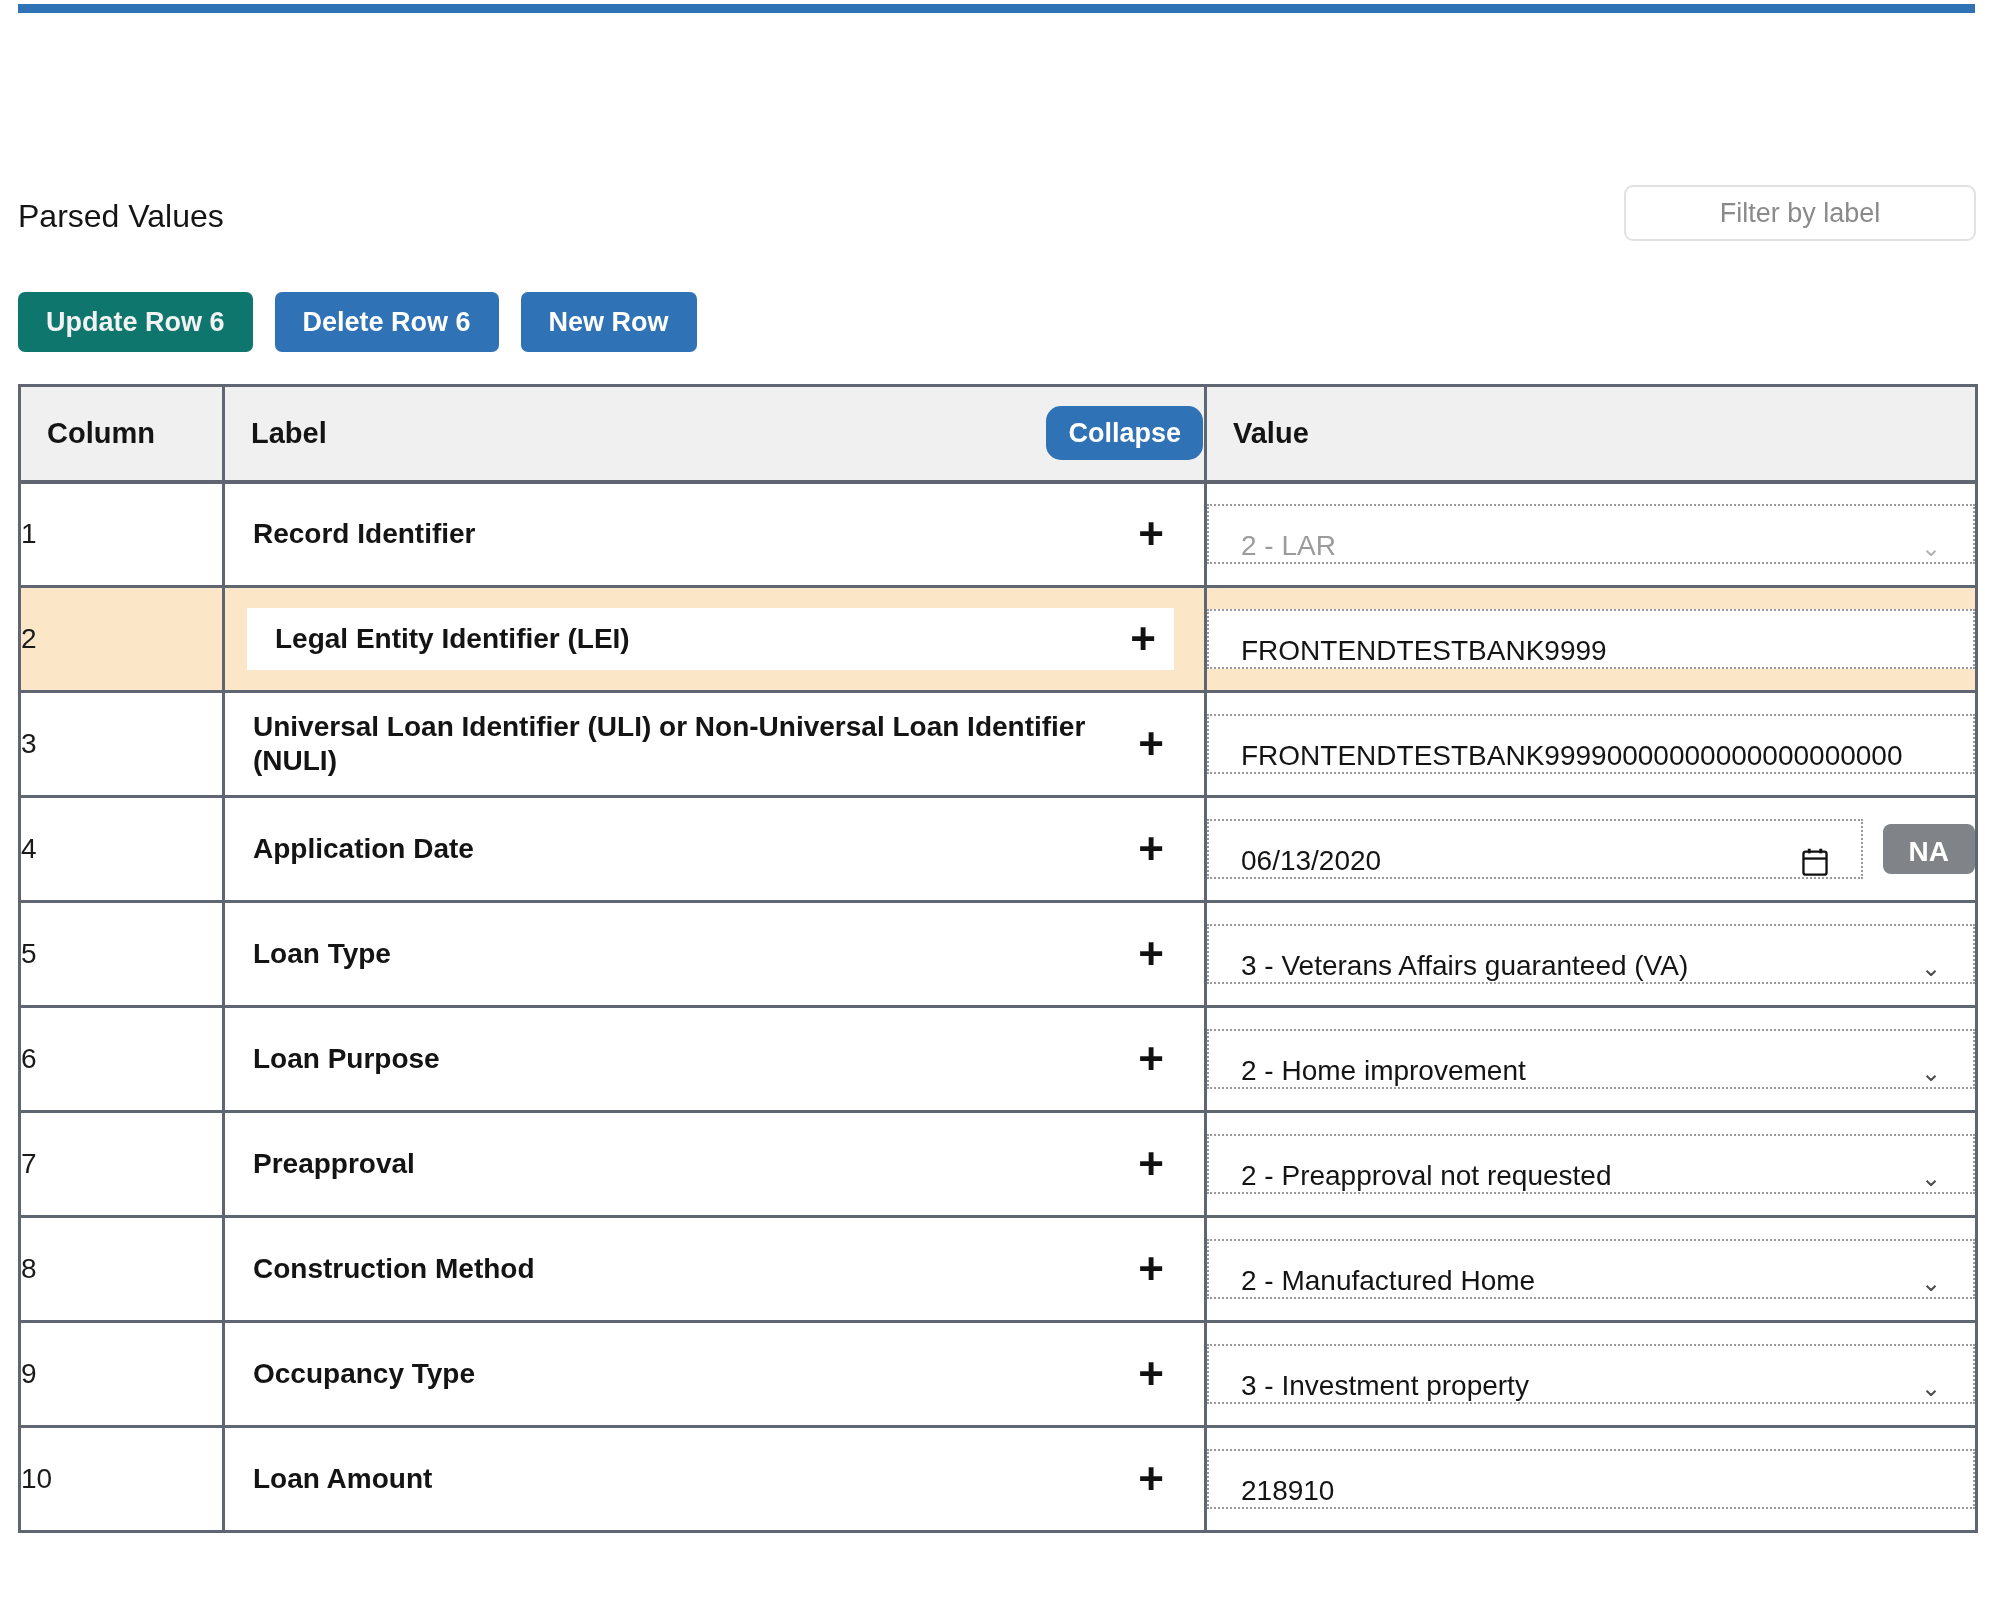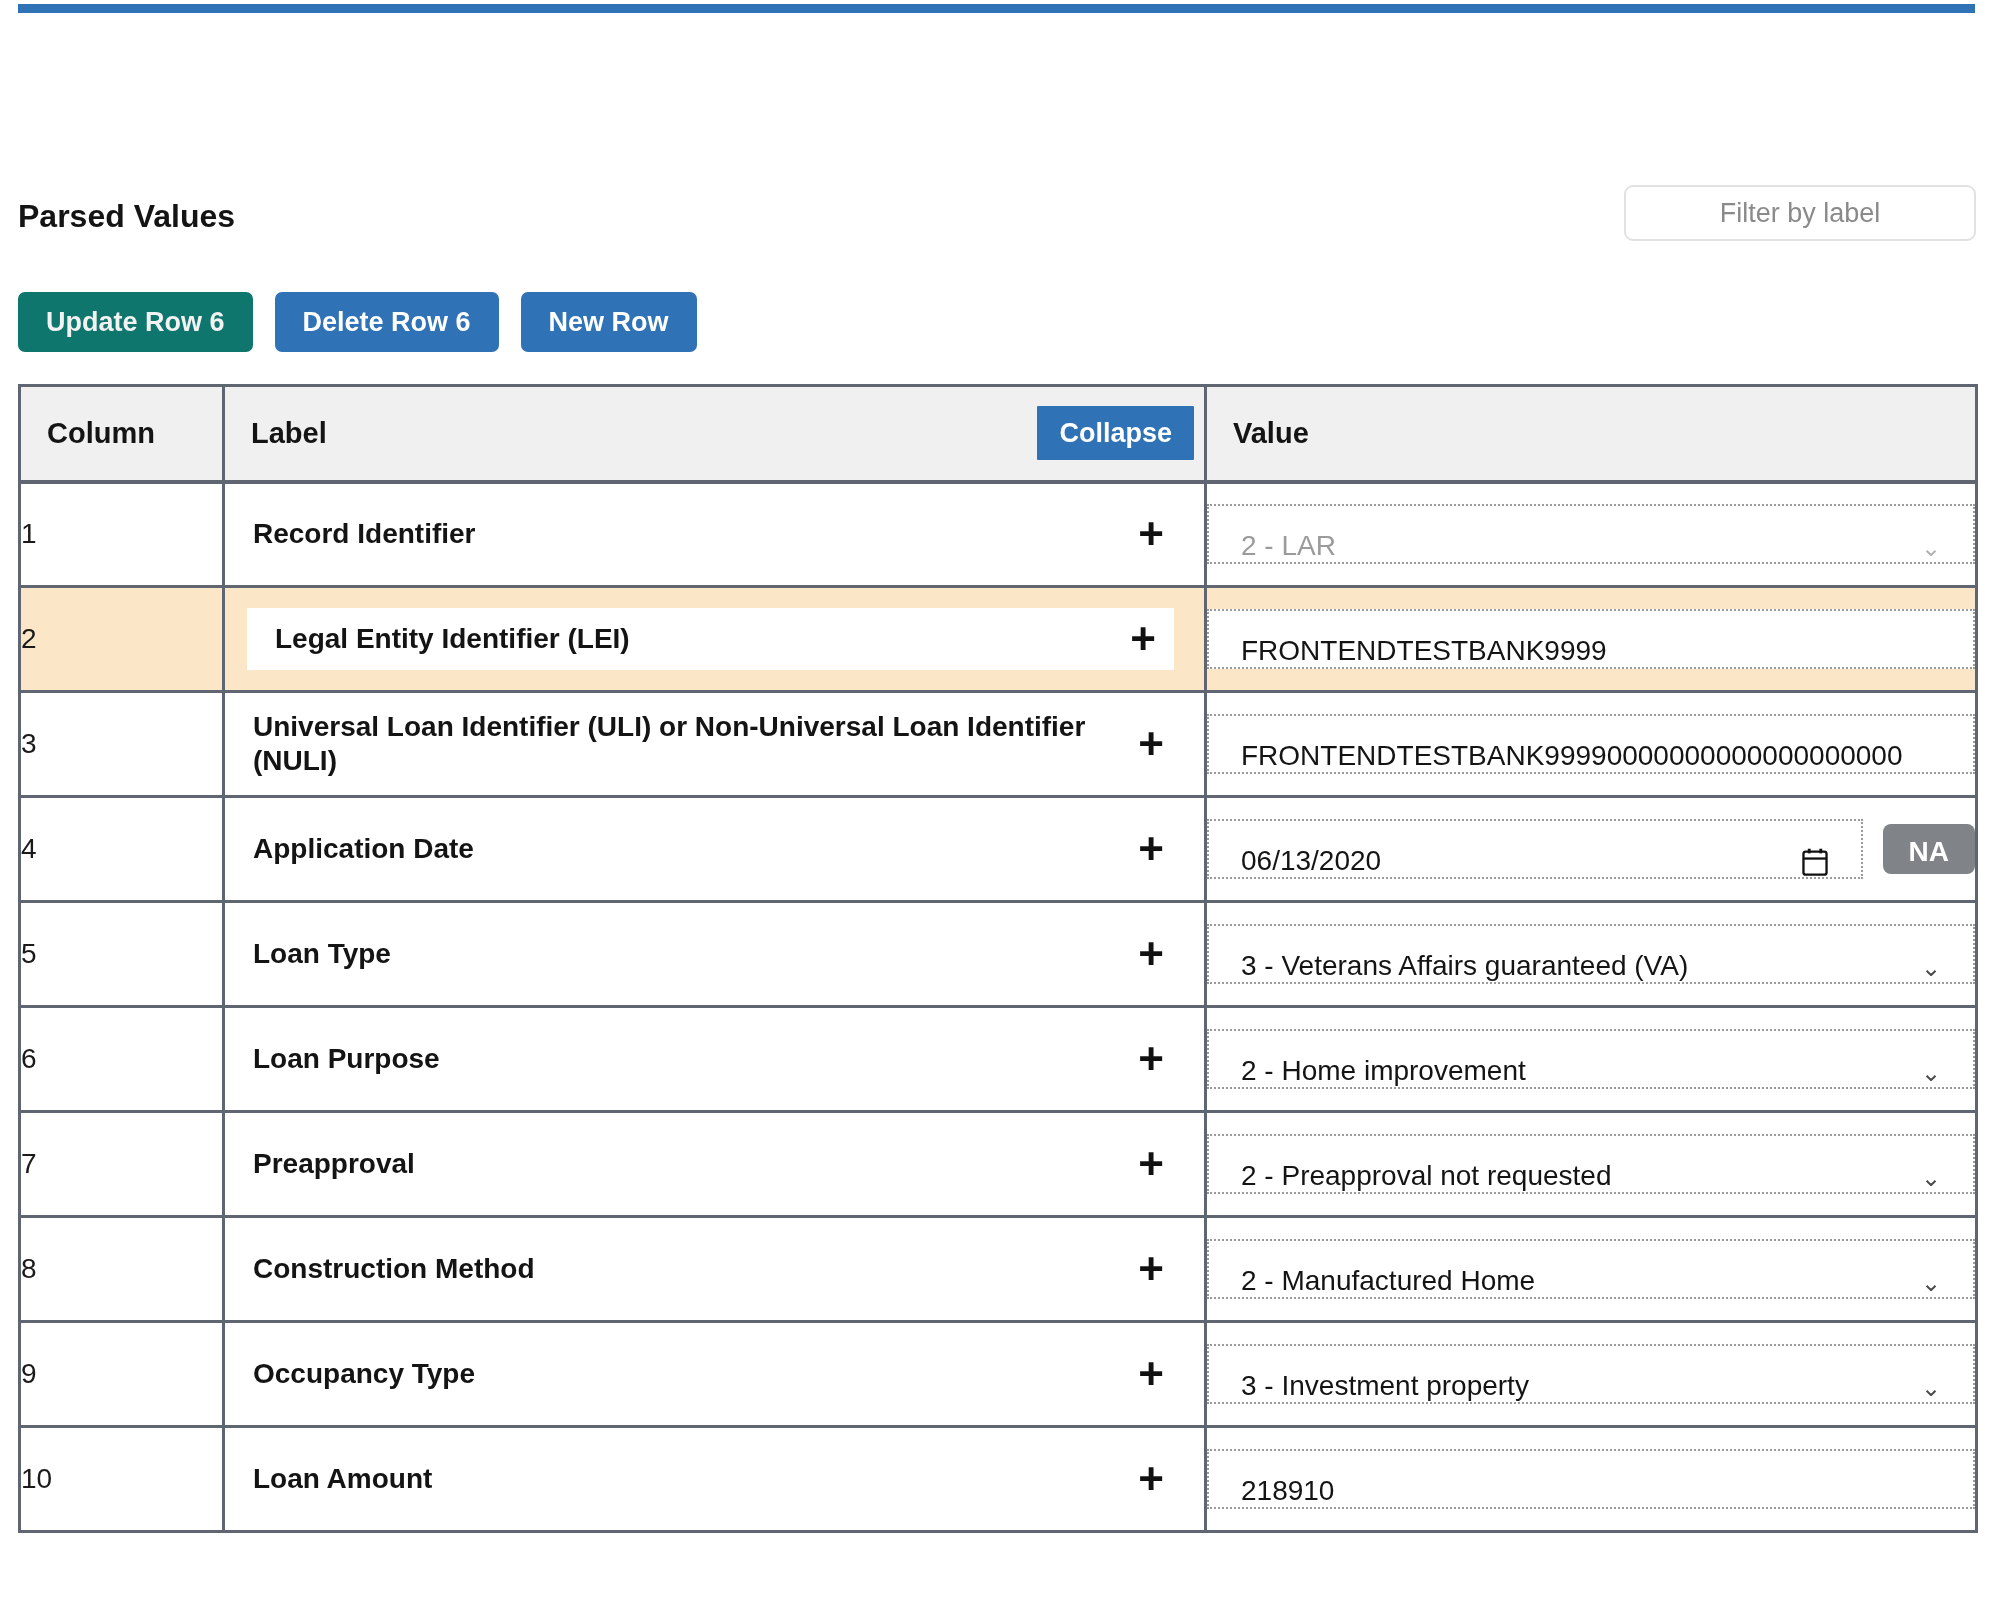--- a/index.html
+++ b/index.html
@@ -28,21 +28,21 @@
     font-size: 42px;
     font-weight: 400;
     color: #1a1a1a;
     letter-spacing: .2px;
   }
 
   .section-head {
     position: absolute;
     left: 18px; top: 198px;
     font-size: 32px;
-    font-weight: 700;
+    font-weight: 400;
     color: #141414;
   }
 
   .filter-input {
     position: absolute;
     right: 18px; top: 185px;
     width: 352px; height: 56px;
     border: 2px solid #e2e2e2;
     border-radius: 9px;
     background: #fff;
@@ -106,25 +106,25 @@
     color: #141414;
     text-align: left;
   }
   .th-pad { padding-left: 26px; }
   .th-label-wrap {
     display: flex; align-items: center; justify-content: space-between;
     padding-left: 26px; padding-right: 0px;
   }
   .collapse-btn {
     background: #2f72b5; color: #fff; border: none;
-    border-radius: 1px;
+    border-radius: 15px;
     font-family: "Liberation Sans", sans-serif;
     font-size: 27px; font-weight: 700;
     height: 54px; padding: 0 22px; line-height: 54px;
-    cursor: pointer; margin-right: 10px;
+    cursor: pointer; margin-right: 1px;
   }
 
   .tbl tbody td { background: #ffffff; height: 105px; }
   .tbl tbody tr.hl td { background: #fbe7c8; }
 
   .cell-col { font-size: 28px; color: #1a1a1a; padding-left: 28px; }
   .cell-label-inner {
     display: flex; align-items: center; justify-content: space-between;
     padding: 10px 40px 10px 28px;
     font-size: 28px; font-weight: 700; color: #141414;

